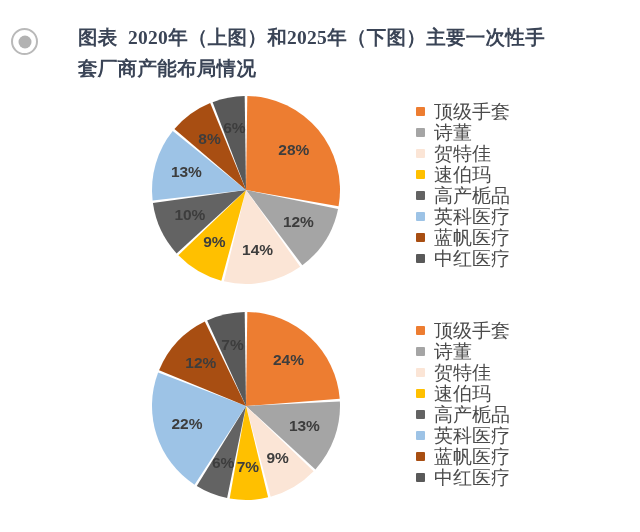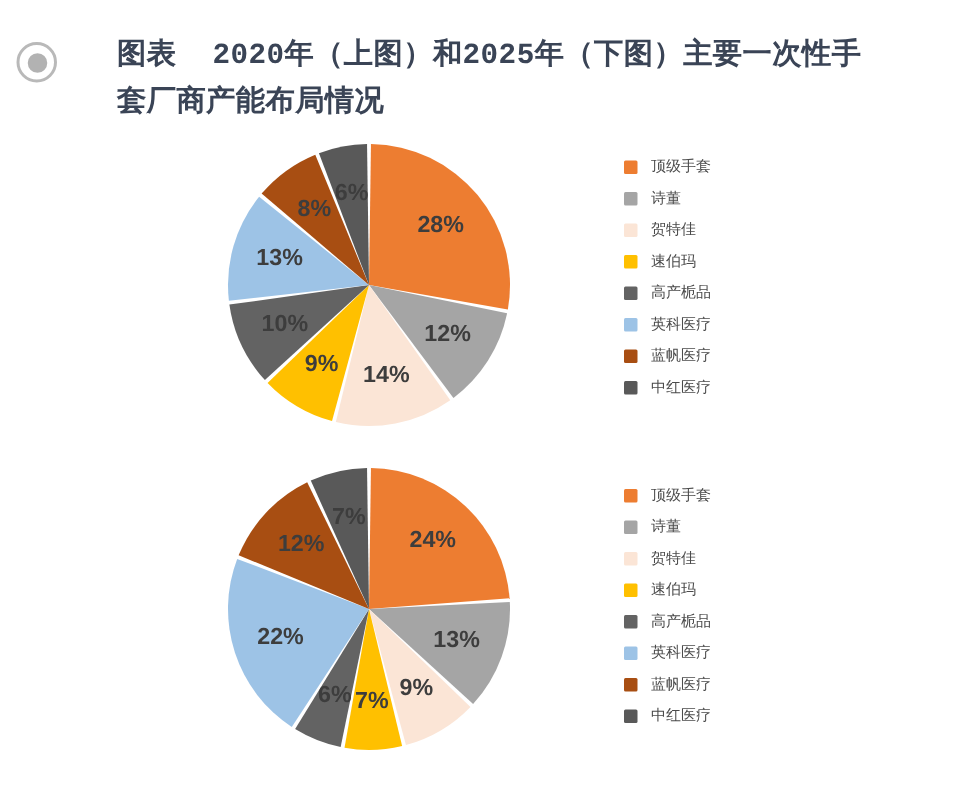--- a/index.html
+++ b/index.html
@@ -38,21 +38,21 @@
     left: 50%; top: 50%;
     transform: translate(-50%, -50%);
     width: 13px; height: 13px;
     border-radius: 50%;
     background: #b2b2b2;
   }
   .page-title {
     position: absolute;
     left: 78px; top: 22px;
     width: 545px;
-    font-family: Liberation Mono, monospace;
+    font-family: Liberation Serif, serif;
     font-size: 19.5px;
     font-weight: 700;
     line-height: 31px;
     color: #3a4456;
     letter-spacing: 0.3px;
     white-space: pre-wrap;
   }
 
   
   .chart-block { position: absolute; }
@@ -91,21 +91,21 @@
     margin-bottom: 0px;
   }
   .legend-swatch {
     width: 9px; height: 9px;
     flex: 0 0 9px;
     margin-right: 9px;
     border-radius: 1px;
   }
   .legend-label {
     font-family: "DejaVu Sans", "Liberation Sans", sans-serif;
-    font-size: 10px;
+    font-size: 19px;
     color: #4a4a4a;
     line-height: 19px;
     white-space: nowrap;
   }
 </style>
 </head>
 <body>
 
 <div id="root">
 

